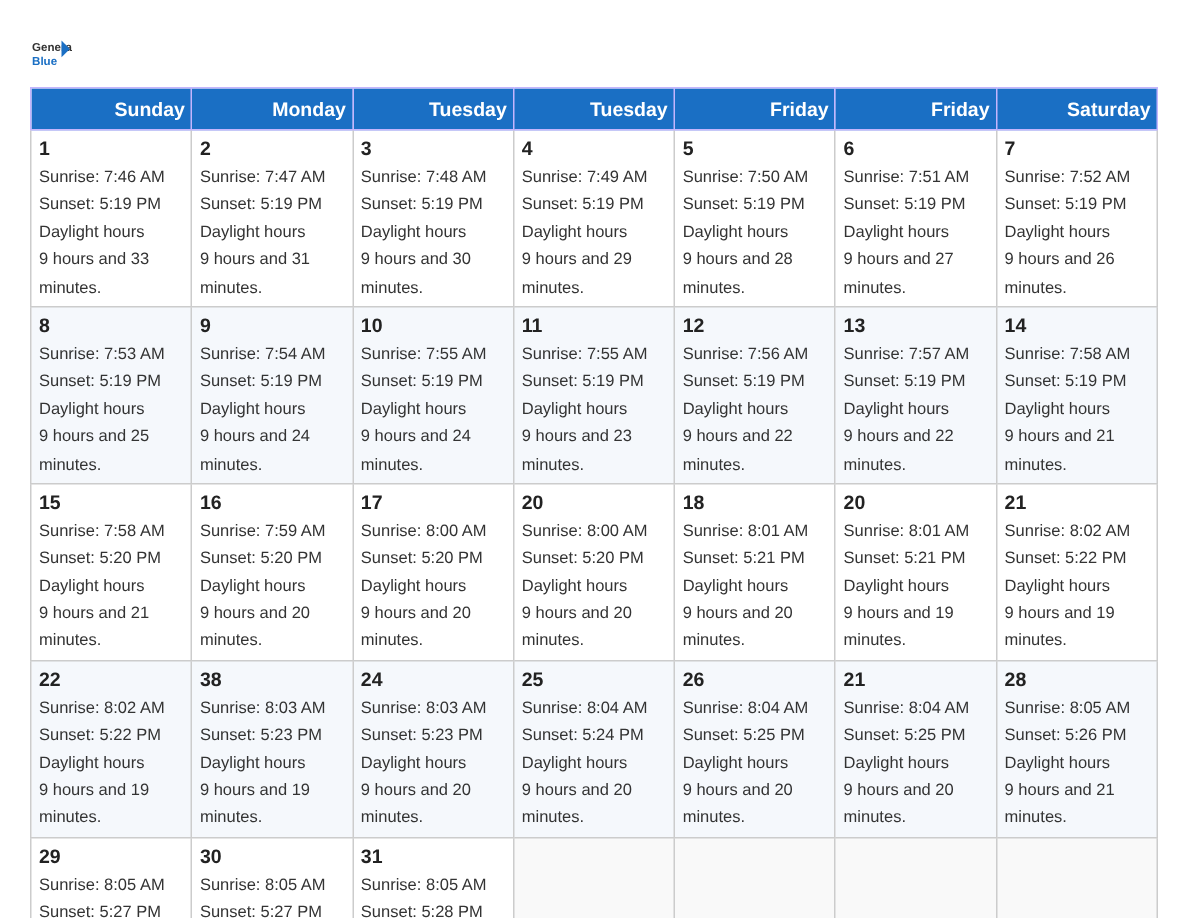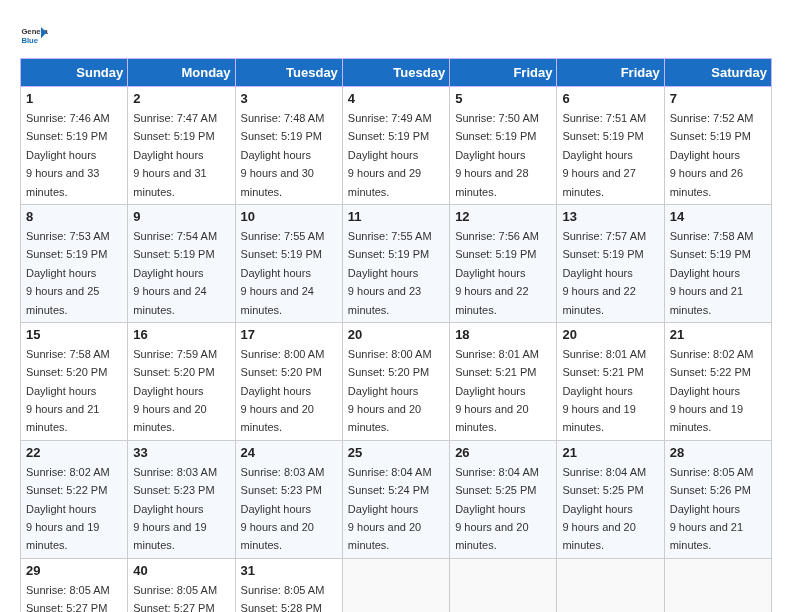--- a/index.html
+++ b/index.html
@@ -200,21 +200,21 @@
         <span class="day-number">21</span>
         <span class="day-info">Sunrise: 8:02 AM<br>Sunset: 5:22 PM<br>Daylight hours<br>9 hours and 19 minutes.</span>
       </td>
       </tr>
       <tr>
         <td>
         <span class="day-number">22</span>
         <span class="day-info">Sunrise: 8:02 AM<br>Sunset: 5:22 PM<br>Daylight hours<br>9 hours and 19 minutes.</span>
       </td>
         <td>
-        <span class="day-number">33</span>
+        <span class="day-number">38</span>
         <span class="day-info">Sunrise: 8:03 AM<br>Sunset: 5:23 PM<br>Daylight hours<br>9 hours and 19 minutes.</span>
       </td>
         <td>
         <span class="day-number">24</span>
         <span class="day-info">Sunrise: 8:03 AM<br>Sunset: 5:23 PM<br>Daylight hours<br>9 hours and 20 minutes.</span>
       </td>
         <td>
         <span class="day-number">25</span>
         <span class="day-info">Sunrise: 8:04 AM<br>Sunset: 5:24 PM<br>Daylight hours<br>9 hours and 20 minutes.</span>
       </td>
@@ -230,21 +230,21 @@
         <span class="day-number">28</span>
         <span class="day-info">Sunrise: 8:05 AM<br>Sunset: 5:26 PM<br>Daylight hours<br>9 hours and 21 minutes.</span>
       </td>
       </tr>
       <tr>
         <td>
         <span class="day-number">29</span>
         <span class="day-info">Sunrise: 8:05 AM<br>Sunset: 5:27 PM<br>Daylight hours<br>9 hours and 21 minutes.</span>
       </td>
         <td>
-        <span class="day-number">40</span>
+        <span class="day-number">30</span>
         <span class="day-info">Sunrise: 8:05 AM<br>Sunset: 5:27 PM<br>Daylight hours<br>9 hours and 22 minutes.</span>
       </td>
         <td>
         <span class="day-number">31</span>
         <span class="day-info">Sunrise: 8:05 AM<br>Sunset: 5:28 PM<br>Daylight hours<br>9 hours and 22 minutes.</span>
       </td>
         <td class="empty-cell"></td>
         <td class="empty-cell"></td>
         <td class="empty-cell"></td>
         <td class="empty-cell"></td>

